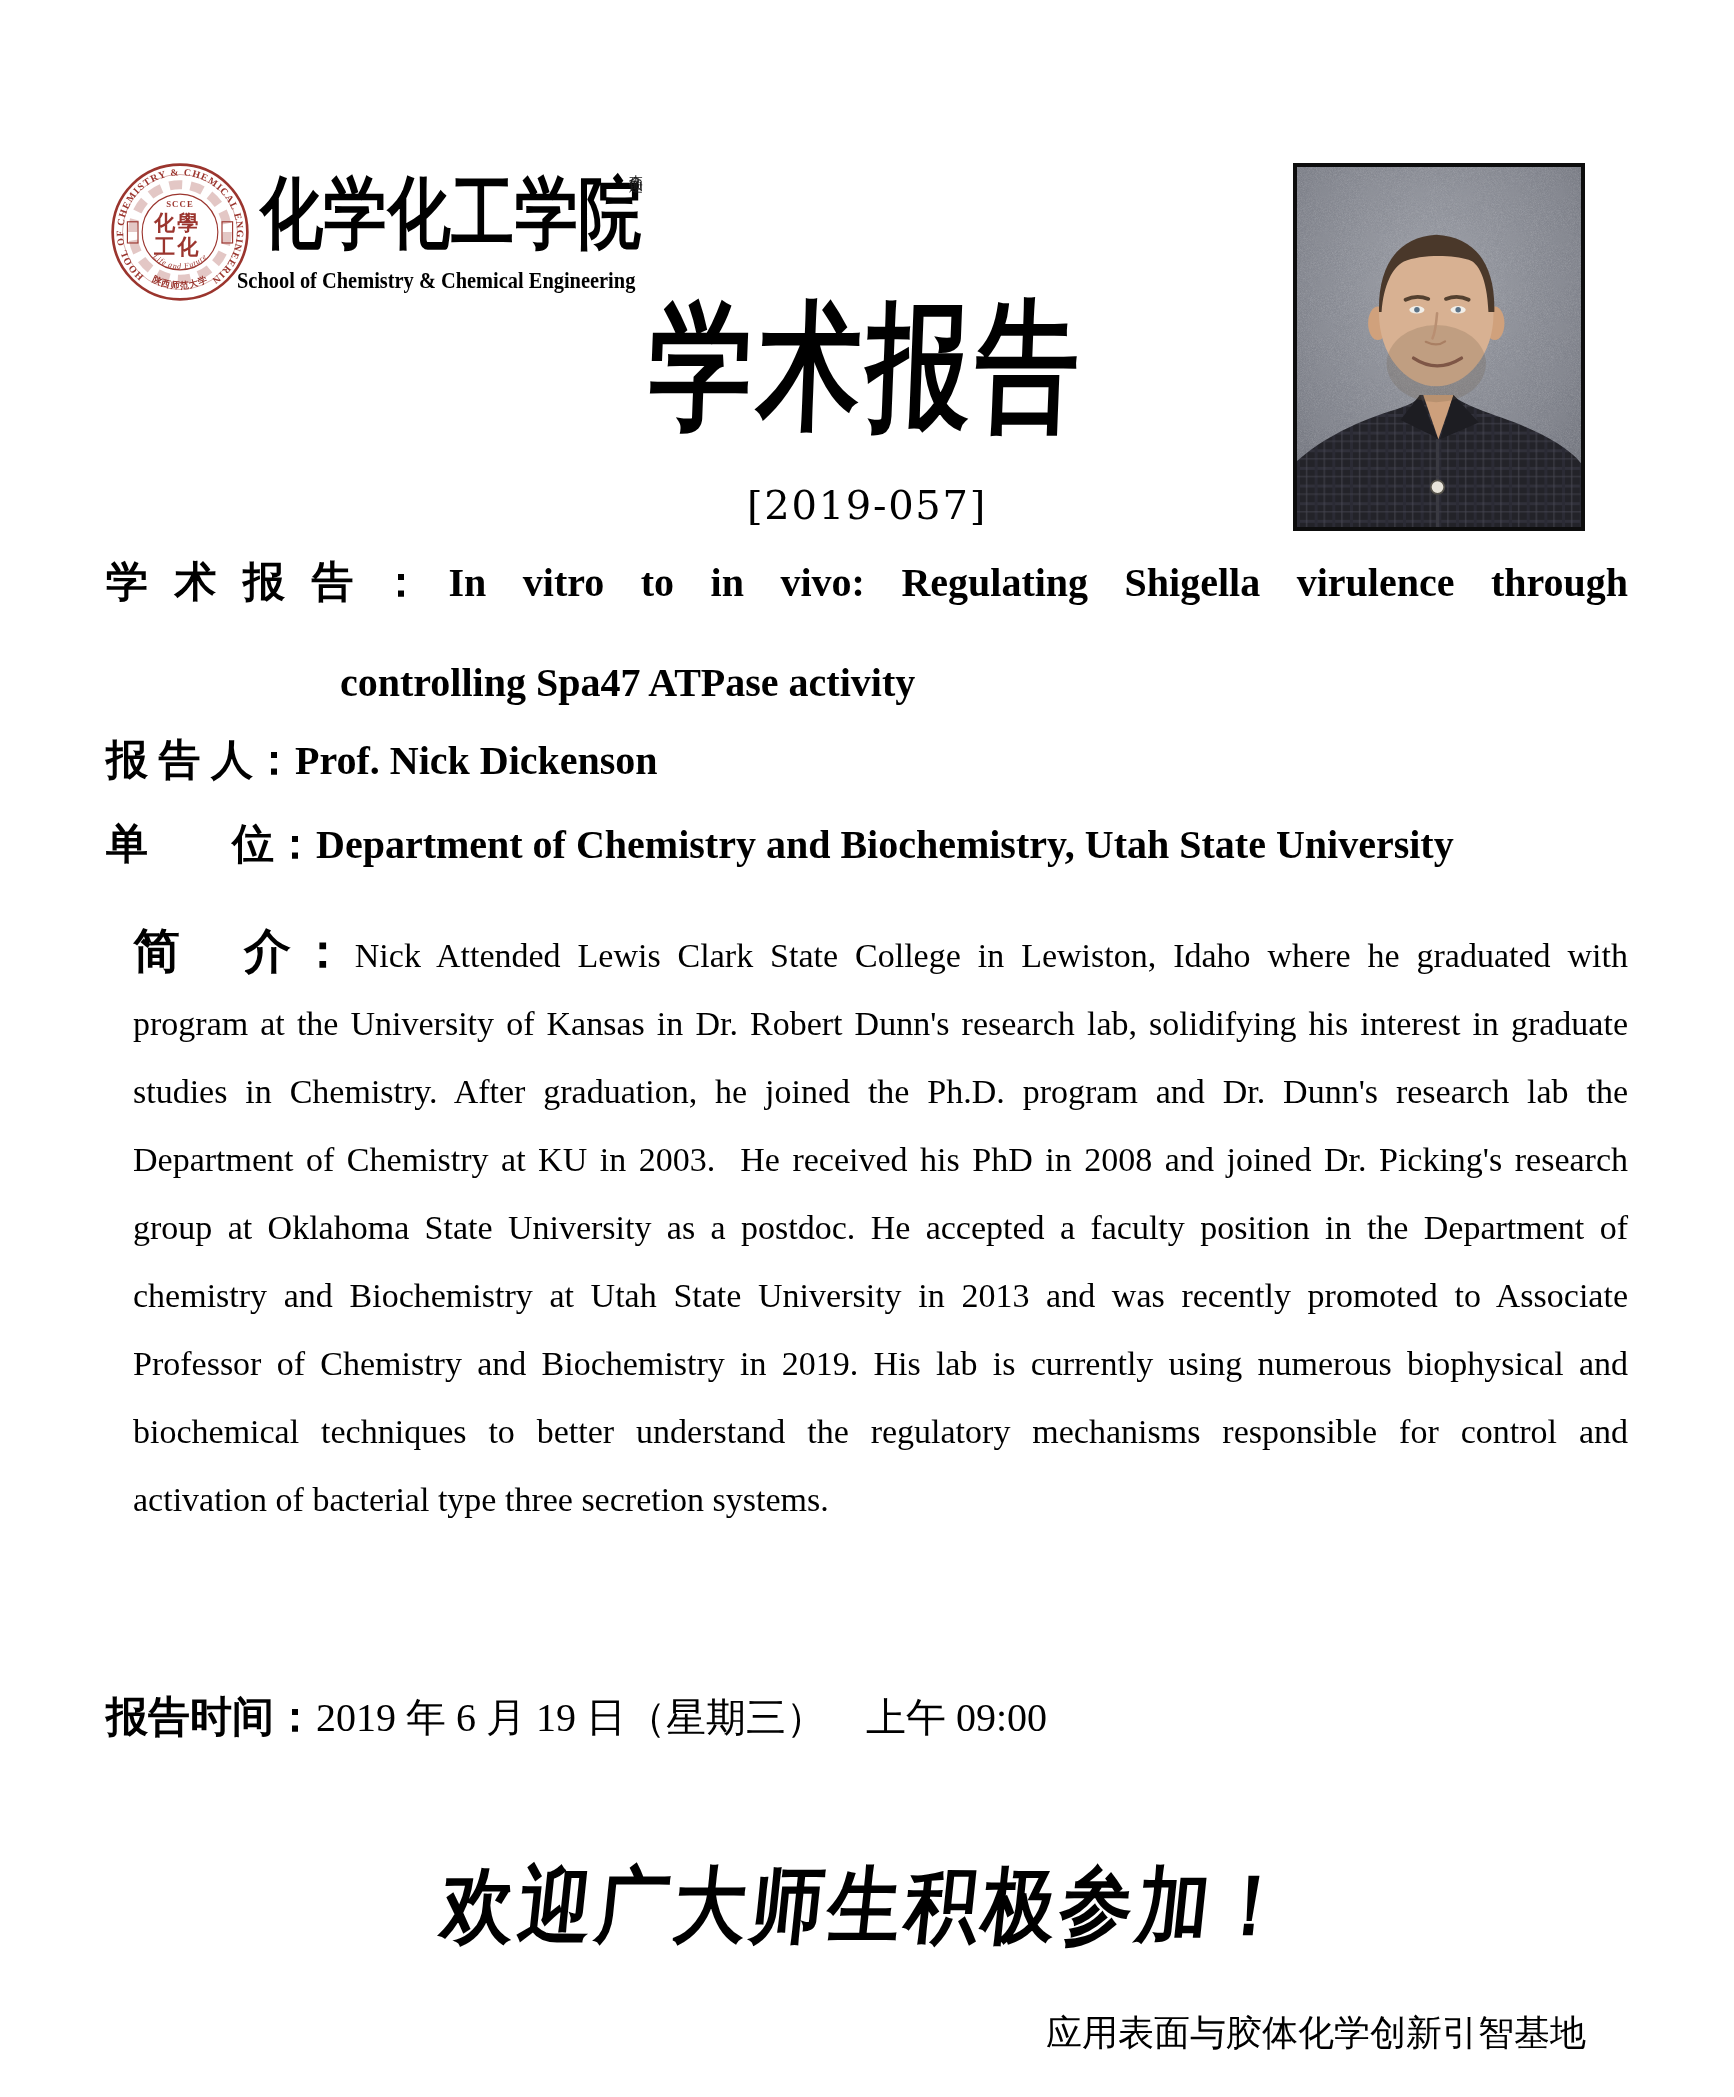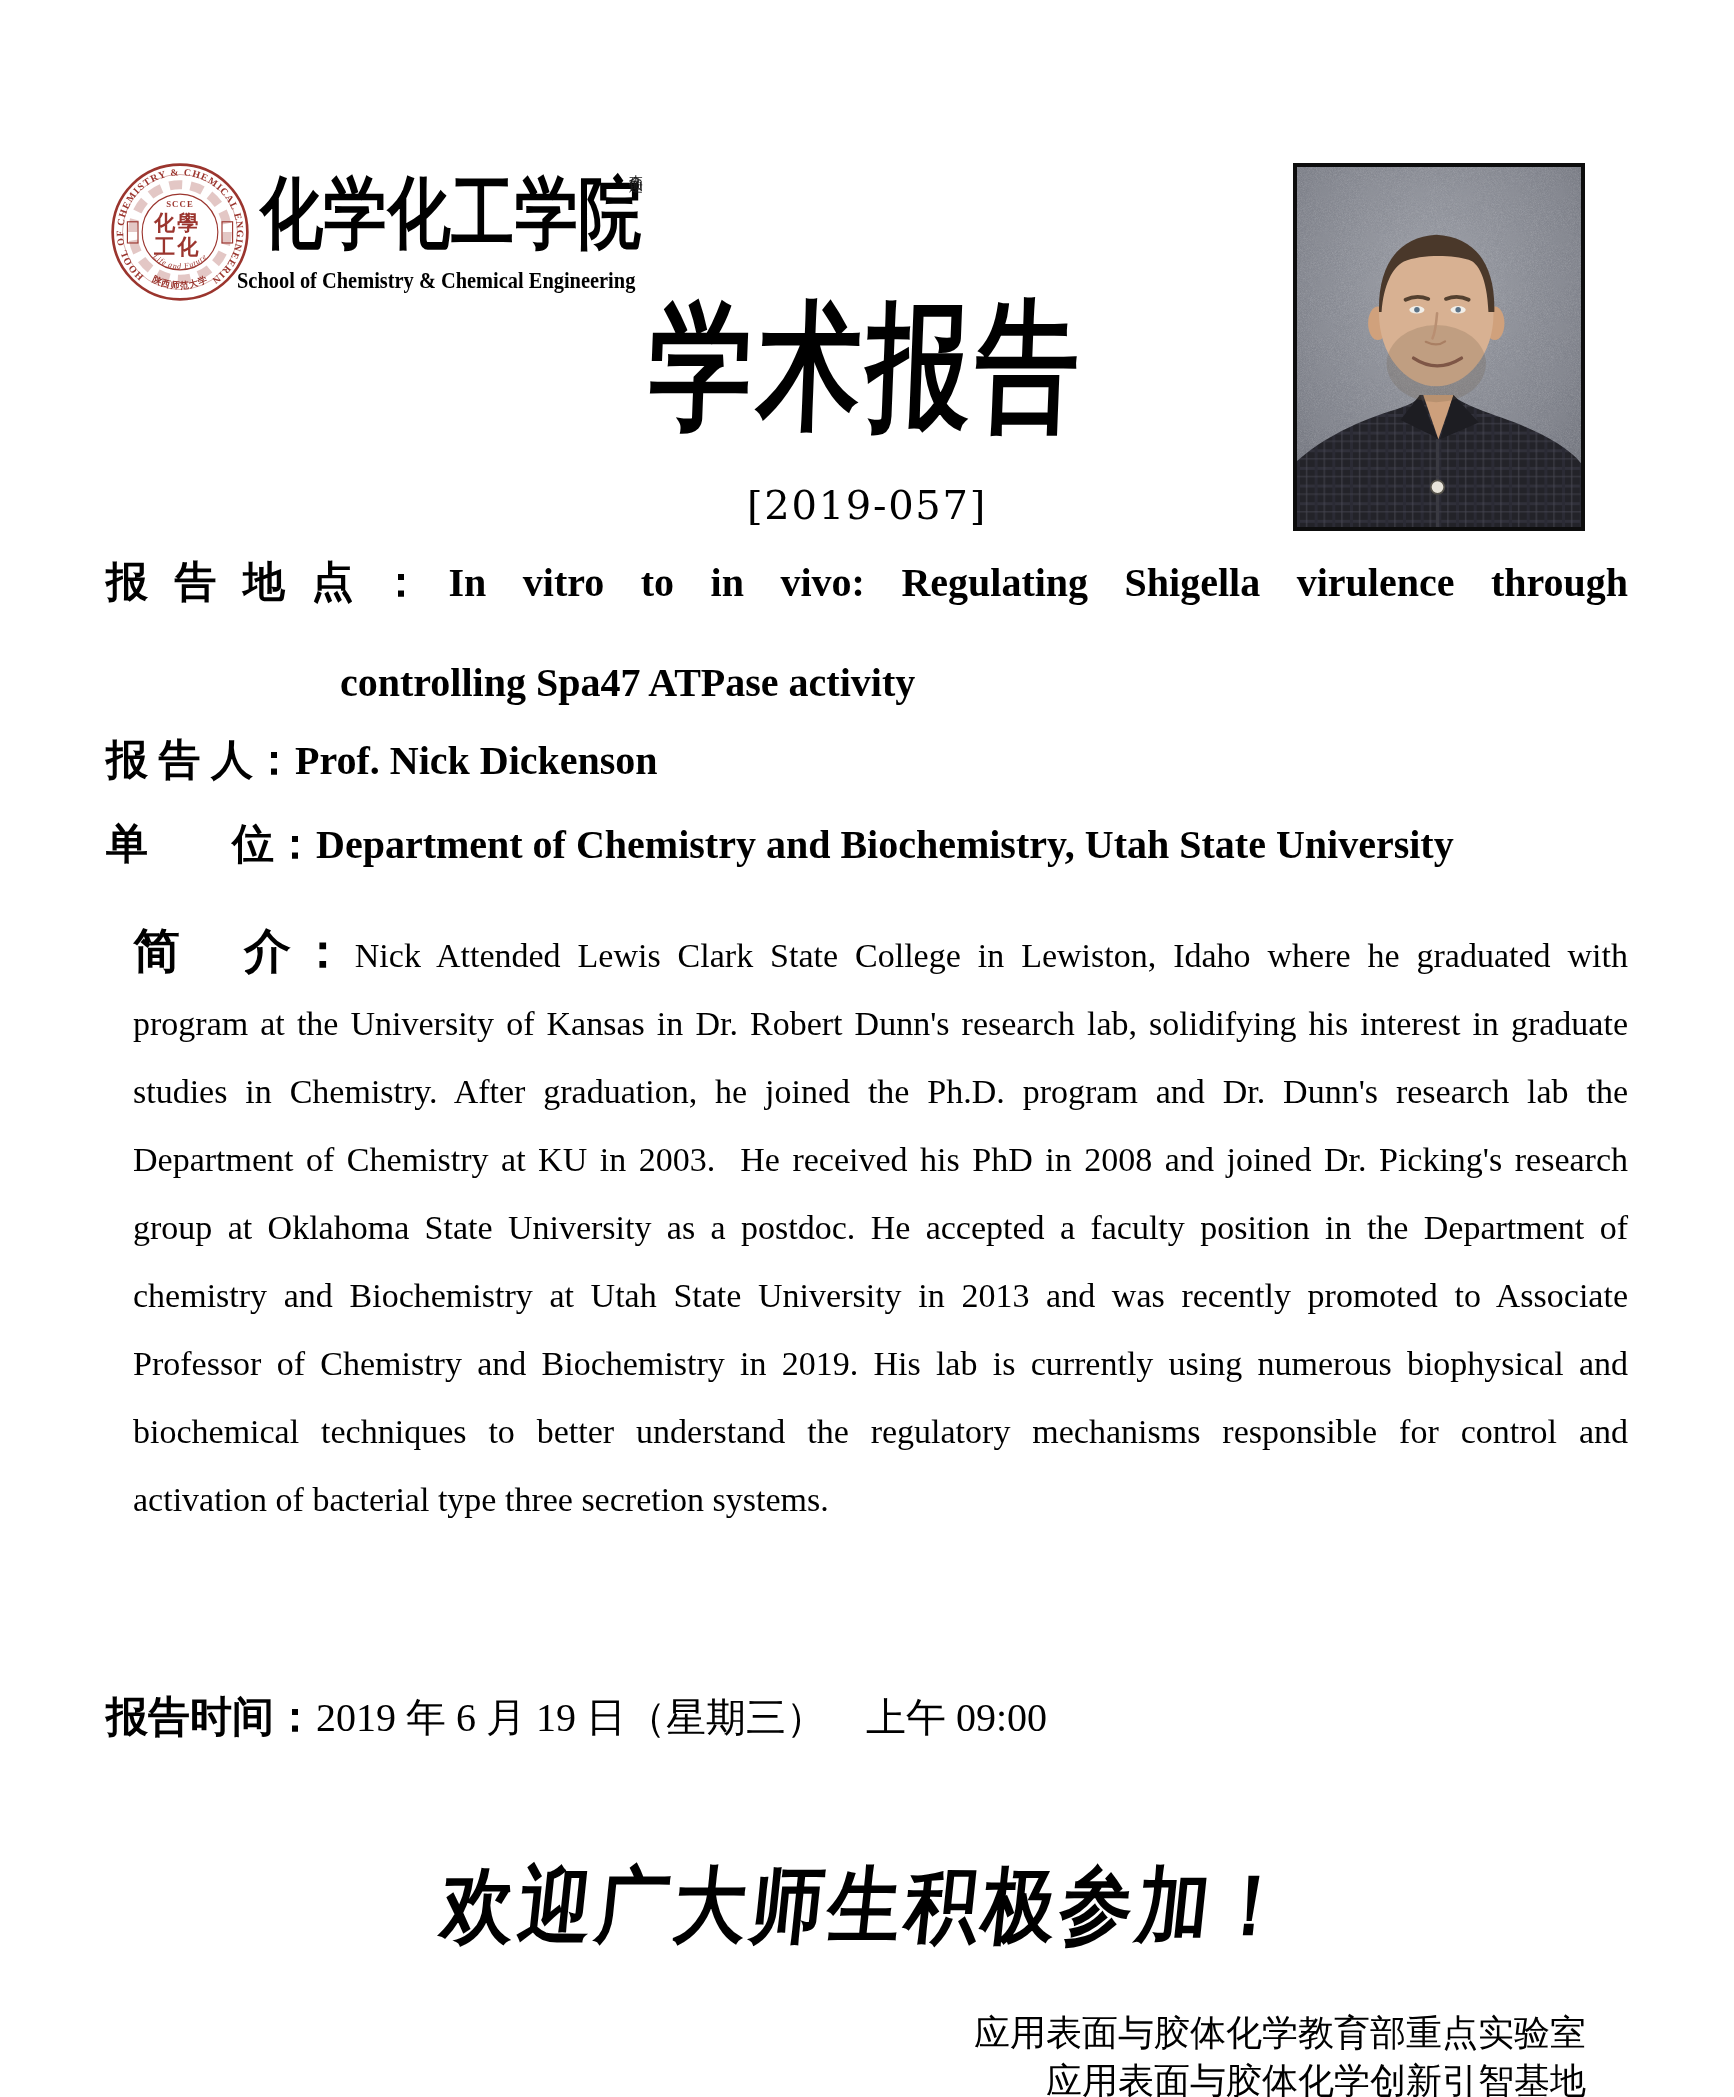--- a/index.html
+++ b/index.html
@@ -171,21 +171,21 @@
       <path d="M306,416 Q333,429 352,415" stroke="#a97f63" stroke-width="5" fill="none" stroke-linecap="round"></path>
 
       <path d="M277,455 Q333,492 391,455" stroke="#7e5646" stroke-width="8" fill="none" stroke-linecap="round"></path>
     </svg>
   </div>
 
   <div class="main-title">学术报告</div>
   <div class="doc-no">[2019-057]</div>
 
   <div class="line topic1 jl">
-    <span class="cjk-label">报告地点：</span><span class="en-bold">In vitro to in vivo: Regulating Shigella virulence through</span>
+    <span class="cjk-label">学术报告：</span><span class="en-bold">In vitro to in vivo: Regulating Shigella virulence through</span>
   </div>
   <div class="line topic2 en-bold">controlling Spa47 ATPase activity</div>
 
   <div class="line affil">
     <span class="cjk-label">单　　位：</span><span class="en-bold">Department of Chemistry and Biochemistry, Utah State University</span>
   </div>
 
   <div class="line speaker">
     <span class="cjk-label">报 告 人：</span><span class="en-bold">Prof. Nick Dickenson</span>
   </div>
@@ -202,19 +202,18 @@
     <div class="bio-line">activation of bacterial type three secretion systems.</div>
   </div>
 
   <div class="line time">
     <span class="cjk-label">报告时间：</span><span class="cjk-val">2019 年 6 月 19 日（星期三）　上午 09:00</span>
   </div>
 
   <div class="welcome">欢迎广大师生积极参加！</div>
 
   <div class="footer">
-    <div class="footer-line">应用表面与胶体化学教育部重点实验室</div>
     <div class="footer-line">应用表面与胶体化学创新引智基地</div>
 
   </div>
 
 </div>
 
 
 </body></html>

